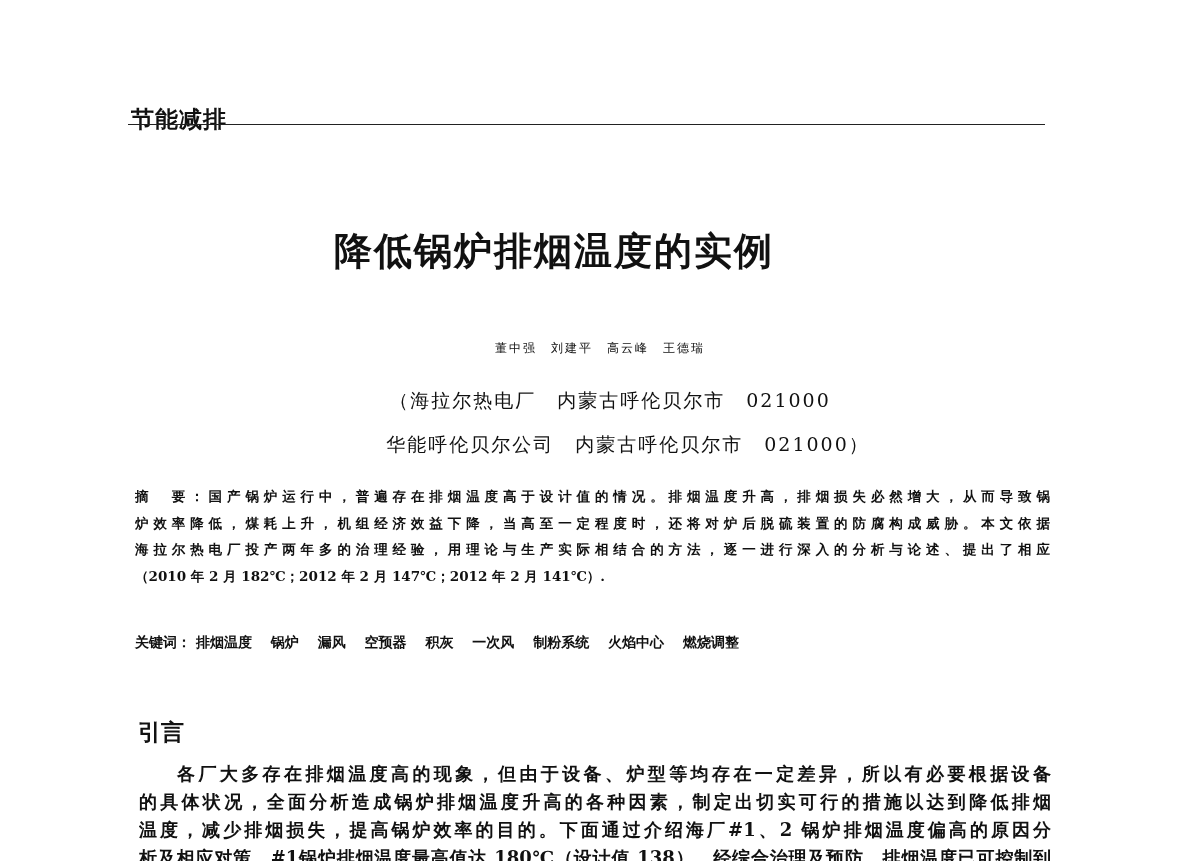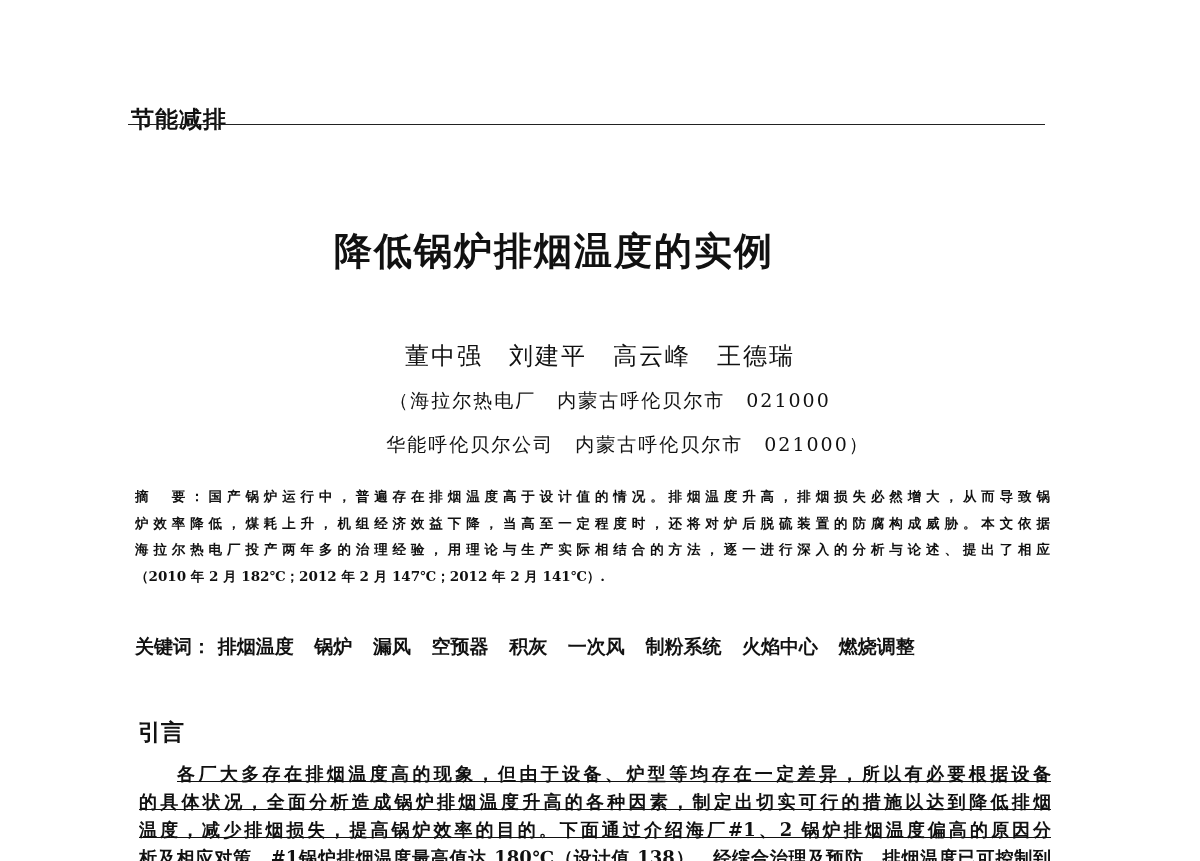--- a/index.html
+++ b/index.html
@@ -12,49 +12,49 @@
   .header-rule {
     position: absolute; left: 128px; top: 124px; width: 917px; height: 0;
     border-top: 1.5px solid #222;
   }
   .title {
     position: absolute; left: 0; width: 1108px; top: 226px; text-align: center;
     font-family: "DejaVu Sans", sans-serif; font-size: 38px; font-weight: bold; letter-spacing: 2px;
   }
   .authors {
     position: absolute; left: 0; width: 1200px; top: 340px; text-align: center;
-    font-family: "DejaVu Serif", serif; font-size: 24px; letter-spacing: 2px;
+    font-family: "DejaVu Serif", serif; font-size: 12px; letter-spacing: 2px;
     word-spacing: 10px;
   }
   .affil {
     position: absolute; left: 0; width: 1200px; text-align: center;
     font-family: "DejaVu Serif", serif; font-size: 19px; letter-spacing: 2px;
   }
   .affil.l1 { top: 388px; padding-left: 10px; }
   .affil.l2 { top: 432px; margin-left: 28px; }
   .abstract {
     position: absolute; left: 135px; top: 483px; width: 915px;
     font-family: "DejaVu Serif", serif; font-size: 13.5px; line-height: 26.5px; font-weight: bold;
   }
   .abstract .line { white-space: nowrap; overflow: hidden; display: block; text-align: justify; text-align-last: justify; }
   .abstract .line.last { text-align-last: left; }
   .keywords {
     position: absolute; left: 135px; top: 634px; width: 915px; white-space: nowrap;
-    font-family: "DejaVu Serif", serif; font-size: 19px; font-weight: bold;
+    font-family: "DejaVu Serif", serif; font-size: 14px; font-weight: bold;
   }
   .keywords .kw { margin-right: 14px; }
   .h-intro {
     position: absolute; left: 138px; top: 717px;
     font-family: Liberation Serif, serif; font-size: 23px; font-weight: bold;
   }
   .body-text {
     position: absolute; left: 139px; top: 760px; width: 912px;
     font-family: "DejaVu Serif", serif; font-size: 18px; line-height: 28px; font-weight: bold;
   }
-  .body-text .line { white-space: nowrap; overflow: hidden; display: block; text-align: justify; text-align-last: justify; text-decoration: underline; }
+  .body-text .line { white-space: nowrap; overflow: hidden; display: block; text-align: justify; text-align-last: justify; }
   .body-text .line.indent { padding-left: 38px; }
 </style>
 </head>
 <body>
 
 <div class="page">
   <div class="section-tag">节能减排</div>
   <div class="header-rule"></div>
 
   <div class="title">降低锅炉排烟温度的实例</div>

